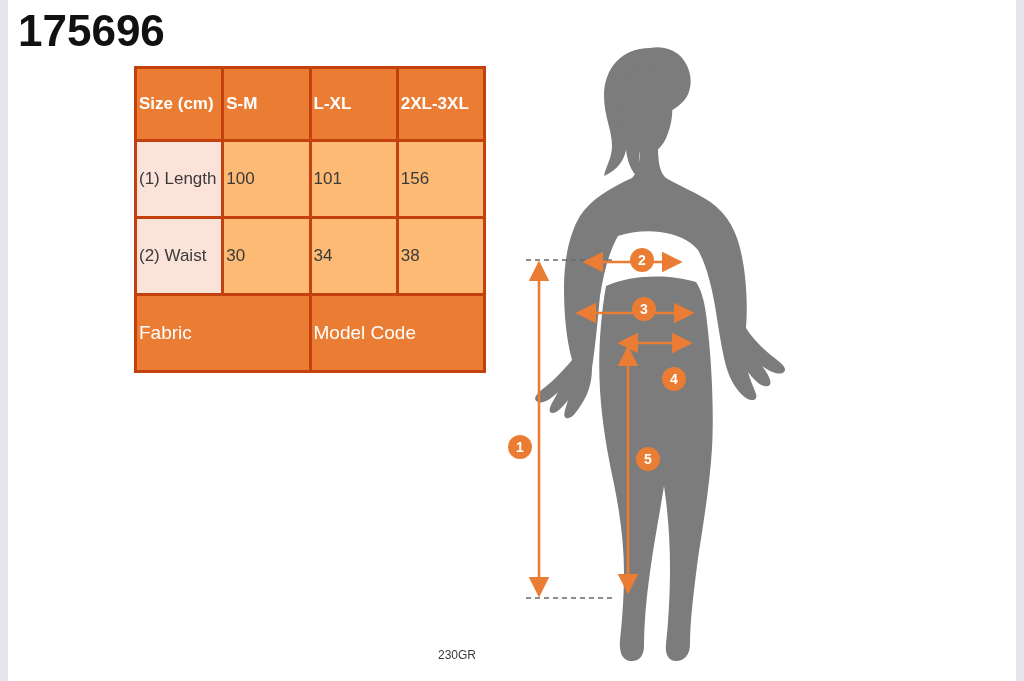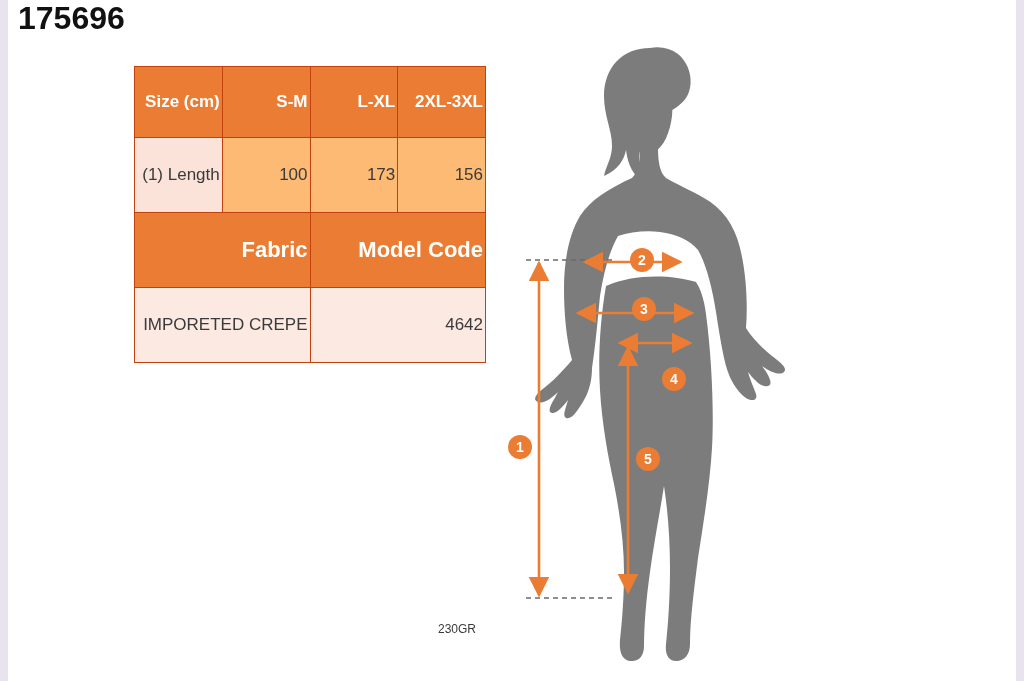--- a/index.html
+++ b/index.html
@@ -21,39 +21,39 @@
     width: 8px;
     height: 681px;
     background: #e8e4ef;
   }
   .rail.left { left: 0; }
   .rail.right { right: 0; }
 
   .product-code {
     position: absolute;
     left: 18px;
-    top: 0;
-    font-size: 32px;
+    top: 6px;
+    font-size: 44px;
     font-weight: bold;
     color: #111111;
     letter-spacing: 0px;
   }
 
   
   .size-table {
     position: absolute;
     left: 134px;
     top: 66px;
     width: 352px;
     border-collapse: collapse;
     table-layout: fixed;
   }
   .size-table td, .size-table th {
-    border: 1px solid #c2410c;
-    text-align: right;
+    border: 3px solid #c2410c;
+    text-align: left;
     vertical-align: middle;
     padding: 4px 2px;
     color: #3a3a3a;
     font-size: 17px;
   }
   .size-table thead th {
     background: #ea7D33;
     color: #ffffff;
     font-weight: bold;
     font-size: 17px;
@@ -70,34 +70,34 @@
     width: 88px;
     margin-left: 27px;
   }
   .value-cell {
     background: #fdba74;
     font-size: 19px;
   }
   .section-head td {
     background: #ea7D33;
     color: #ffffff;
-    font-weight: bold;
-    font-size: 22px;
+    font-weight: normal;
+    font-size: 19px;
     height: 56px;
   }
   .fabric-cell {
     background: #fbe9e2;
     font-size: 18px;
     line-height: 1.25;
     height: 72px;
   }
   .weight-note {
     position: absolute;
     left: 438px;
-    top: 622px;
+    top: 648px;
     font-size: 12px;
     color: #3a3a3a;
   }
 
   
   .figure-panel {
     position: absolute;
     left: 500px;
     top: 20px;
     width: 520px;
@@ -140,30 +140,32 @@
       <th>Size (cm)</th>
       <th>S-M</th>
       <th>L-XL</th>
       <th>2XL-3XL</th>
     </tr>
   </thead>
   <tbody>
     <tr>
       <td class="label-cell">(1) Length</td>
       <td class="value-cell">100</td>
-      <td class="value-cell">173</td>
+      <td class="value-cell">101</td>
       <td class="value-cell">156</td>
+    </tr>
+    <tr>
+      <td class="label-cell">(2) Waist</td>
+      <td class="value-cell">30</td>
+      <td class="value-cell">34</td>
+      <td class="value-cell">38</td>
     </tr>
     <tr class="section-head">
       <td colspan="2">Fabric</td>
       <td colspan="2">Model Code</td>
-    </tr>
-    <tr>
-      <td class="fabric-cell" colspan="2">IMPORETED CREPE</td>
-      <td class="fabric-cell" colspan="2">4642</td>
     </tr>
   </tbody>
 </table>
 
 <div class="weight-note">230GR</div>
 
 <div class="figure-panel">
   <svg class="figure-svg" width="520" height="645" viewBox="0 0 520 645">
 
     <g fill="#7c7c7c">

